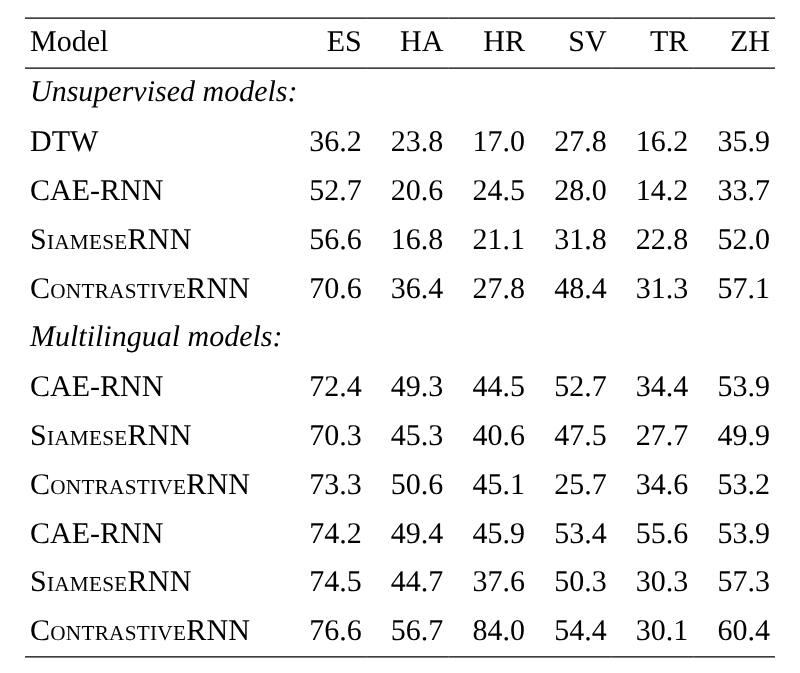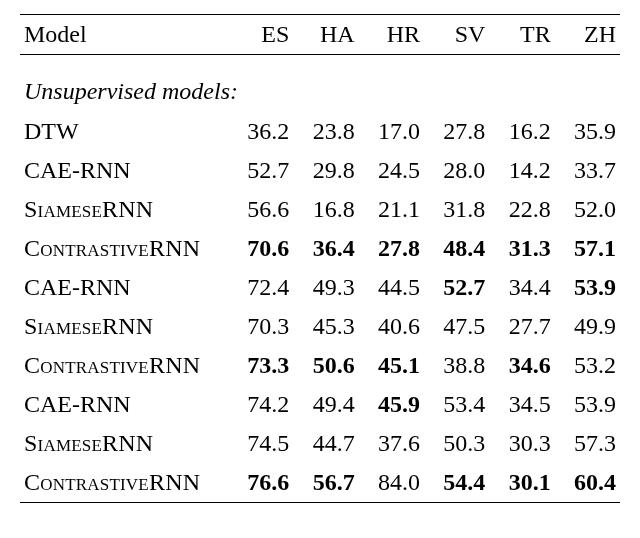--- a/index.html
+++ b/index.html
@@ -30,32 +30,32 @@
   }
   .topline th {
     border-top: 1px solid #000;
   }
   .hdr th {
     border-bottom: 1px solid #000;
   }
   td.section {
     text-align: left;
     font-style: italic;
-    padding-top: 23px;
+    padding-top: 6px;
     padding-bottom: 7px;
     margin-top: 20px;
   }
   .bottomline td {
     border-bottom: 1px solid #000;
   }
   .sc {
     font-variant: small-caps;
     letter-spacing: 0.2px;
   }
-  .b { font-weight: bold; }
+  .b { font-weight: normal; }
 </style>
 </head>
 <body>
 <div class="wrap">
 
 <table>
   <thead>
     <tr class="topline hdr">
       <th class="model">Model</th>
       <th>ES</th>
@@ -75,21 +75,21 @@
           <td>36.2</td>
           <td>23.8</td>
           <td>17.0</td>
           <td>27.8</td>
           <td>16.2</td>
           <td>35.9</td>
         </tr>
         <tr>
           <td class="model">CAE-RNN</td>
           <td>52.7</td>
-          <td>29.8</td>
+          <td>20.6</td>
           <td>24.5</td>
           <td>28.0</td>
           <td>14.2</td>
           <td>33.7</td>
         </tr>
         <tr>
           <td class="model"><span class="sc">SiameseRNN</span></td>
           <td>56.6</td>
           <td>16.8</td>
           <td>21.1</td>
@@ -100,20 +100,23 @@
         <tr>
           <td class="model"><span class="sc">ContrastiveRNN</span></td>
           <td class="b">70.6</td>
           <td class="b">36.4</td>
           <td class="b">27.8</td>
           <td class="b">48.4</td>
           <td class="b">31.3</td>
           <td class="b">57.1</td>
         </tr>
         <tr>
+          <td colspan="7" class="section">Multilingual models:</td>
+        </tr>
+        <tr>
           <td class="model">CAE-RNN</td>
           <td>72.4</td>
           <td>49.3</td>
           <td>44.5</td>
           <td class="b">52.7</td>
           <td>34.4</td>
           <td class="b">53.9</td>
         </tr>
         <tr>
           <td class="model"><span class="sc">SiameseRNN</span></td>
@@ -122,31 +125,31 @@
           <td>40.6</td>
           <td>47.5</td>
           <td>27.7</td>
           <td>49.9</td>
         </tr>
         <tr>
           <td class="model"><span class="sc">ContrastiveRNN</span></td>
           <td class="b">73.3</td>
           <td class="b">50.6</td>
           <td class="b">45.1</td>
-          <td>38.8</td>
+          <td>25.7</td>
           <td class="b">34.6</td>
           <td>53.2</td>
         </tr>
         <tr>
           <td class="model">CAE-RNN</td>
           <td>74.2</td>
           <td>49.4</td>
           <td class="b">45.9</td>
           <td>53.4</td>
-          <td>34.5</td>
+          <td>55.6</td>
           <td>53.9</td>
         </tr>
         <tr>
           <td class="model"><span class="sc">SiameseRNN</span></td>
           <td>74.5</td>
           <td>44.7</td>
           <td>37.6</td>
           <td>50.3</td>
           <td>30.3</td>
           <td>57.3</td>

